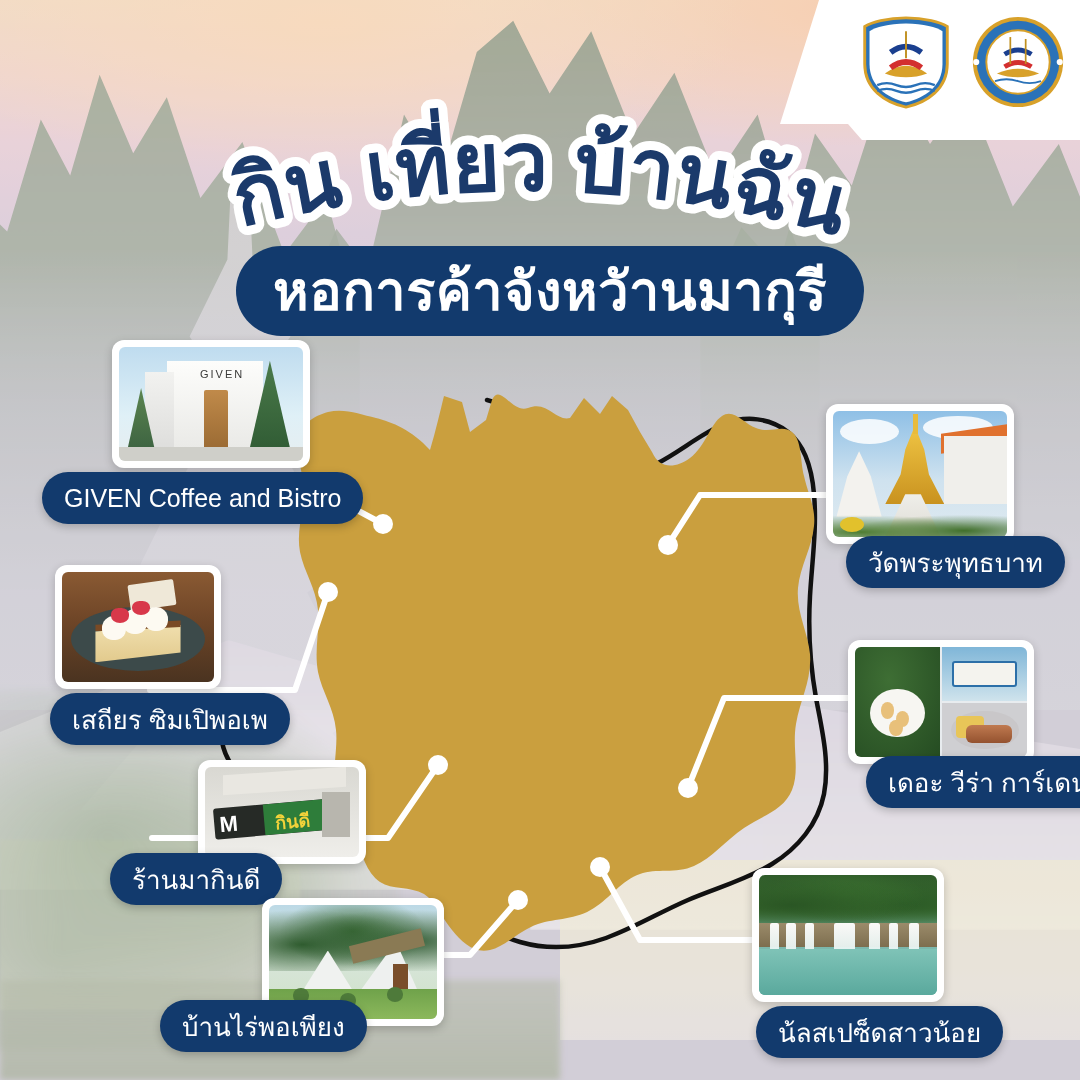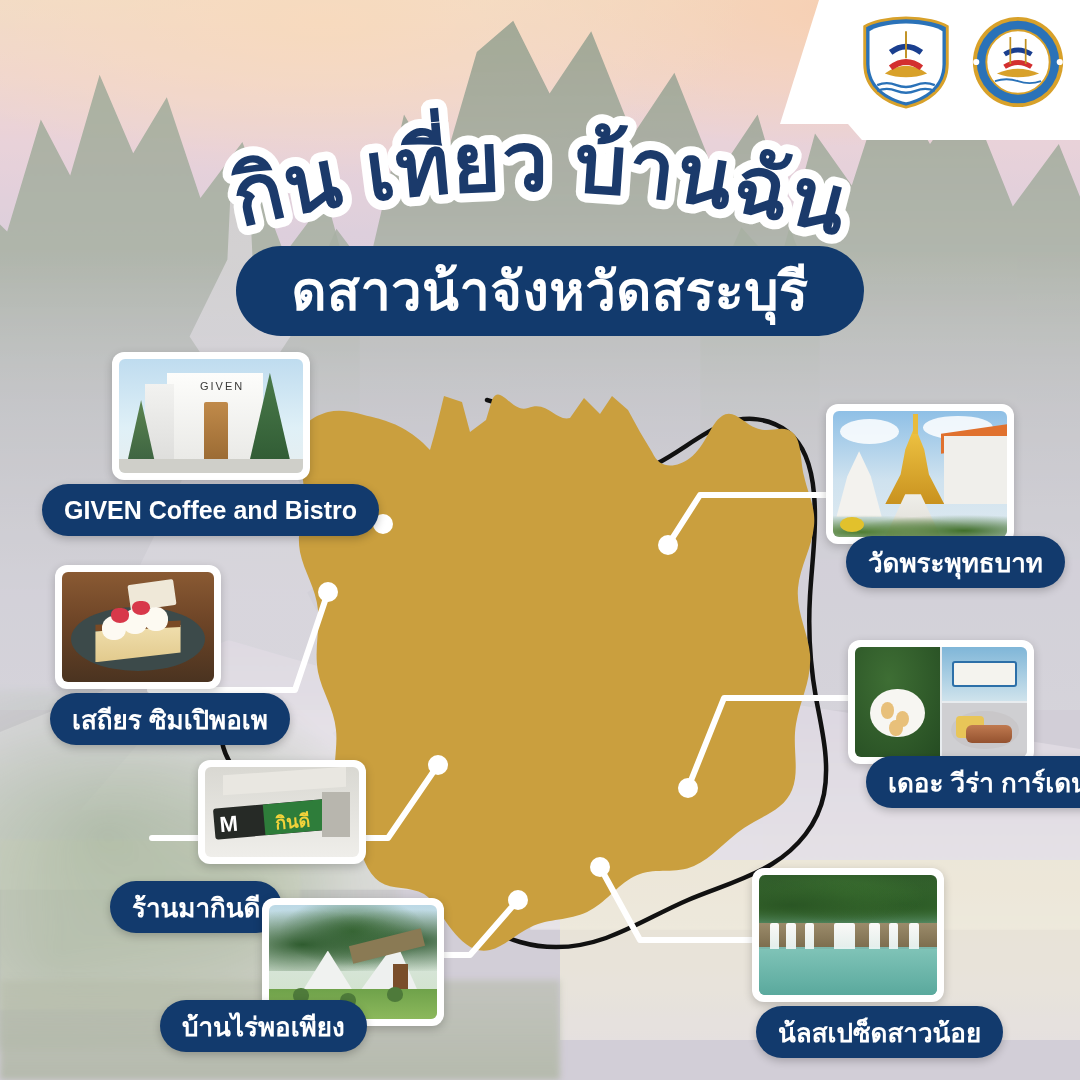--- a/index.html
+++ b/index.html
@@ -129,21 +129,21 @@
     box-shadow:0 3px 10px rgba(0,0,0,.20);
     overflow:hidden;
   }
   .photo .inner{ width:100%; height:100%; border-radius:6px; overflow:hidden; position:relative; }
   .pill{
     position:absolute; background:#123a6d; border-radius:30px;
     display:flex; align-items:center; justify-content:center;
     padding:0 22px; height:52px; white-space:nowrap;
     box-shadow:0 3px 8px rgba(0,0,0,.22);
   }
-  .pill span{ color:#fff; font-size:26px; font-weight:700; font-family:"Liberation Sans", sans-serif; }
+  .pill span{ color:#fff; font-size:26px; font-weight:400; font-family:"Liberation Sans", sans-serif; }
   .pill.en span{ font-size:25px; }
 
   
   .sc{ position:absolute; inset:0; }
 
   
   .given-sky{ position:absolute; inset:0; background:linear-gradient(180deg,#bfdcef,#dff0f7 60%,#e7eef0); }
   .given-b{ position:absolute; left:26%; top:12%; width:52%; height:80%; background:linear-gradient(180deg,#fdfdfb,#e9e9e6); }
   .given-b2{ position:absolute; left:14%; top:22%; width:16%; height:70%; background:linear-gradient(180deg,#f2f2f0,#dddddb); }
   .given-door{ position:absolute; left:46%; top:38%; width:13%; height:52%; background:linear-gradient(180deg,#c08a4a,#9a6a33); border-radius:2px; }
@@ -361,24 +361,24 @@
       <text class="title-txt title-stroke" text-anchor="middle">
         <textPath href="#arc" startOffset="50%">กิน เที่ยว บ้านฉัน</textPath>
       </text>
       <text class="title-txt title-fill" text-anchor="middle">
         <textPath href="#arc" startOffset="50%">กิน เที่ยว บ้านฉัน</textPath>
       </text>
     </svg>
   </div>
 
   <div class="subpill">
-    <span>ดสาวน้าจังหวัดสระบุรี</span>
-  </div>
-
-  <div class="card" style="left:80px; top:352px;padding-left:32px;">
+    <span>หอการค้าจังหวัานมากุรี</span>
+  </div>
+
+  <div class="card" style="left:80px; top:340px;padding-left:32px;">
     <div class="photo" style="width:198px; height:128px;">
       <div class="inner">
         <div class="sc given-sky"></div>
         <div class="given-b"></div>
           <div class="given-b2"></div>
         <div class="given-door"></div>
         <div class="given-tree"></div>
           <div class="given-tree2"></div>
         <div class="given-ground"></div>
         <div class="given-word">GIVEN</div>
@@ -415,21 +415,21 @@
         <div class="sc sg-bg"></div>
         <div class="sg-eave"></div>
         <div class="sg-board">
           <div class="sg-green"></div>
           <div class="sg-m">M</div>
           <div class="sg-th">กินดี</div>
         </div>
         <div class="sg-win"></div>
       </div>
     </div>
-    <div class="pill" style="left:-88px; top:93px;margin-top:28px;">
+    <div class="pill" style="left:-88px; top:93px;">
       <span>ร้านมากินดี</span>
     </div>
   </div>
 
   <div class="card" style="left:826px; top:404px;">
     <div class="photo" style="width:188px; height:140px;">
       <div class="inner">
         <div class="sc tp-sky"></div>
         <div class="tp-cloud" style="left:4%; top:6%; width:34%; height:20%;"></div>
         <div class="tp-cloud" style="left:52%; top:4%; width:40%; height:18%;"></div>

